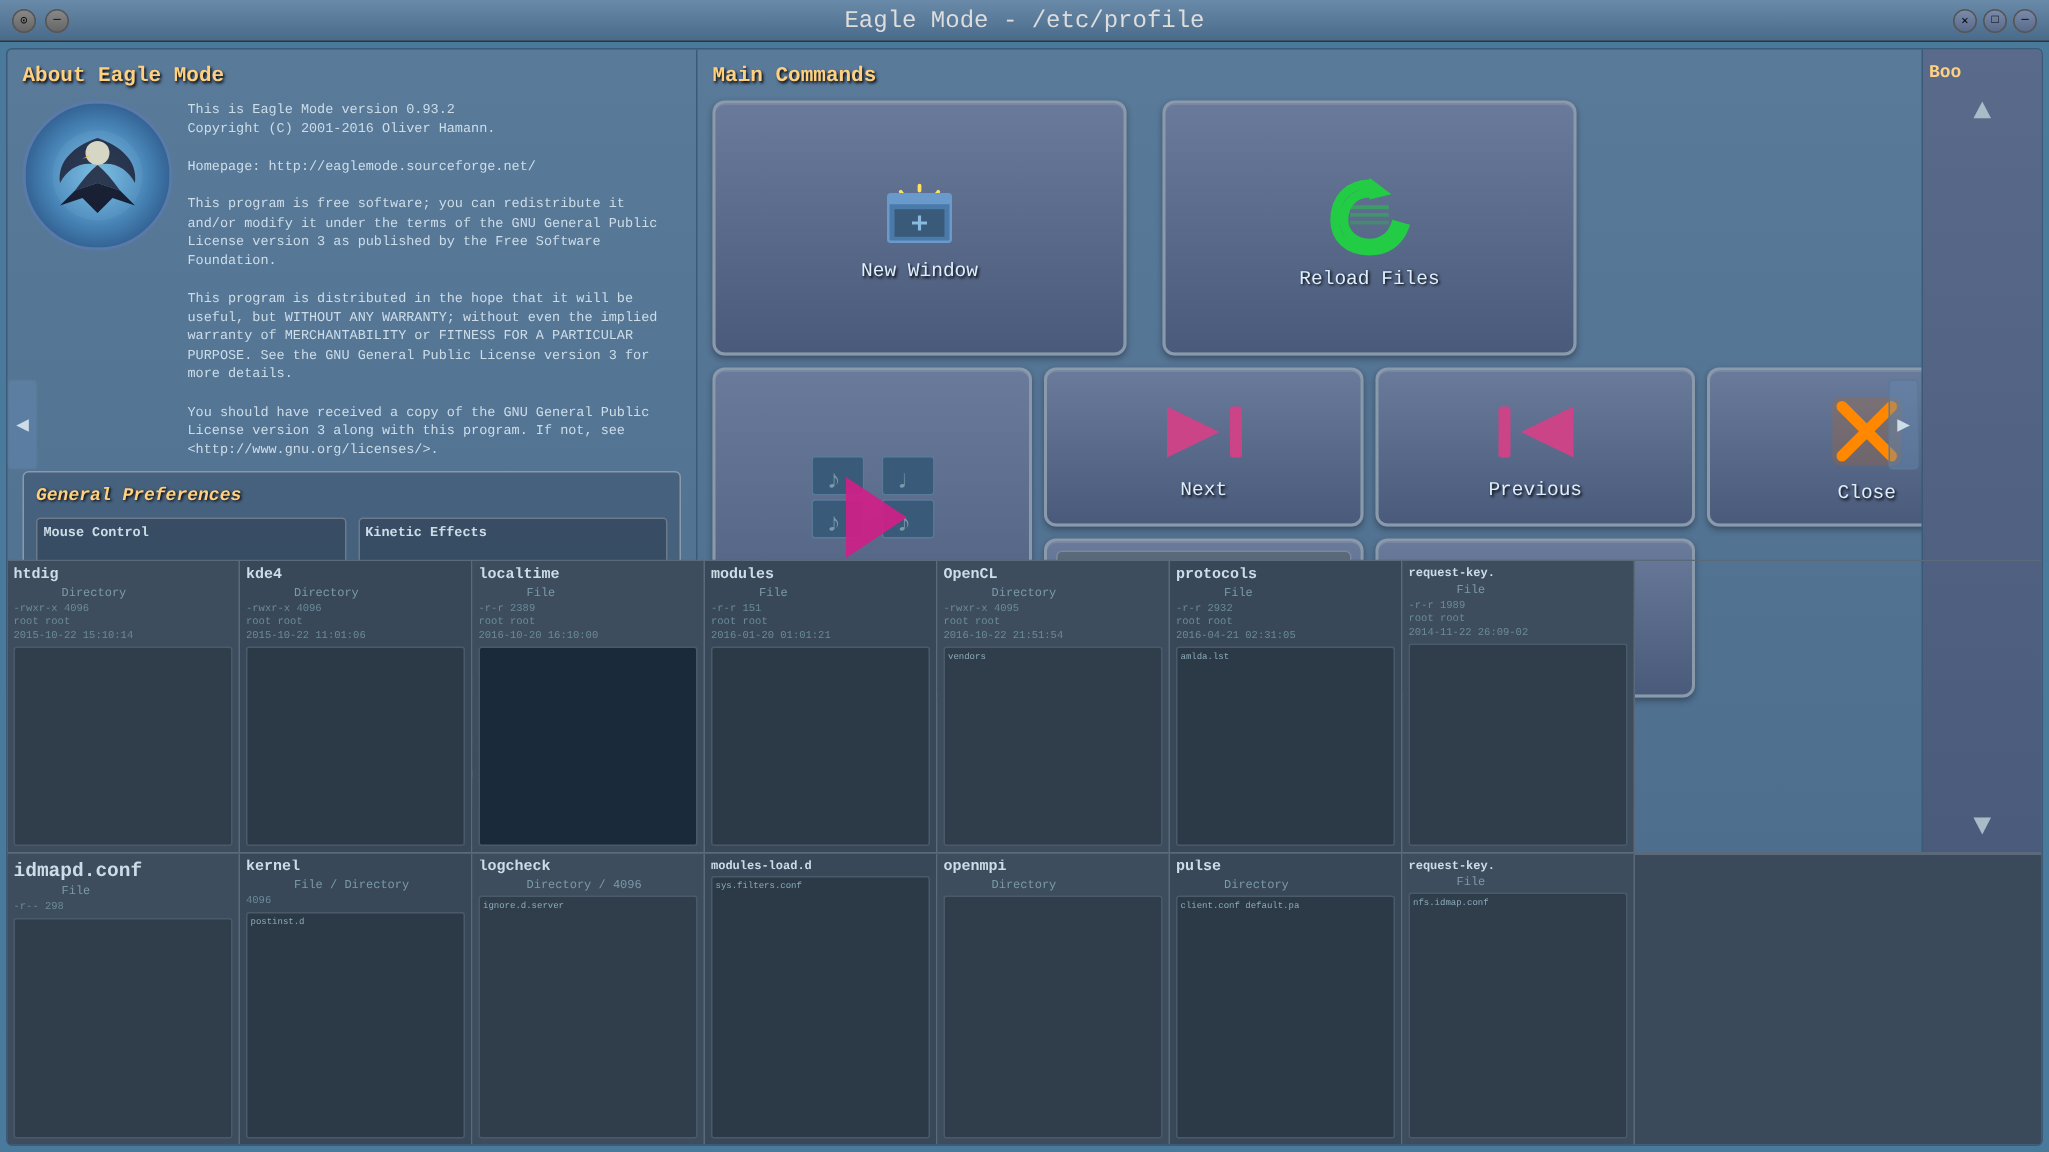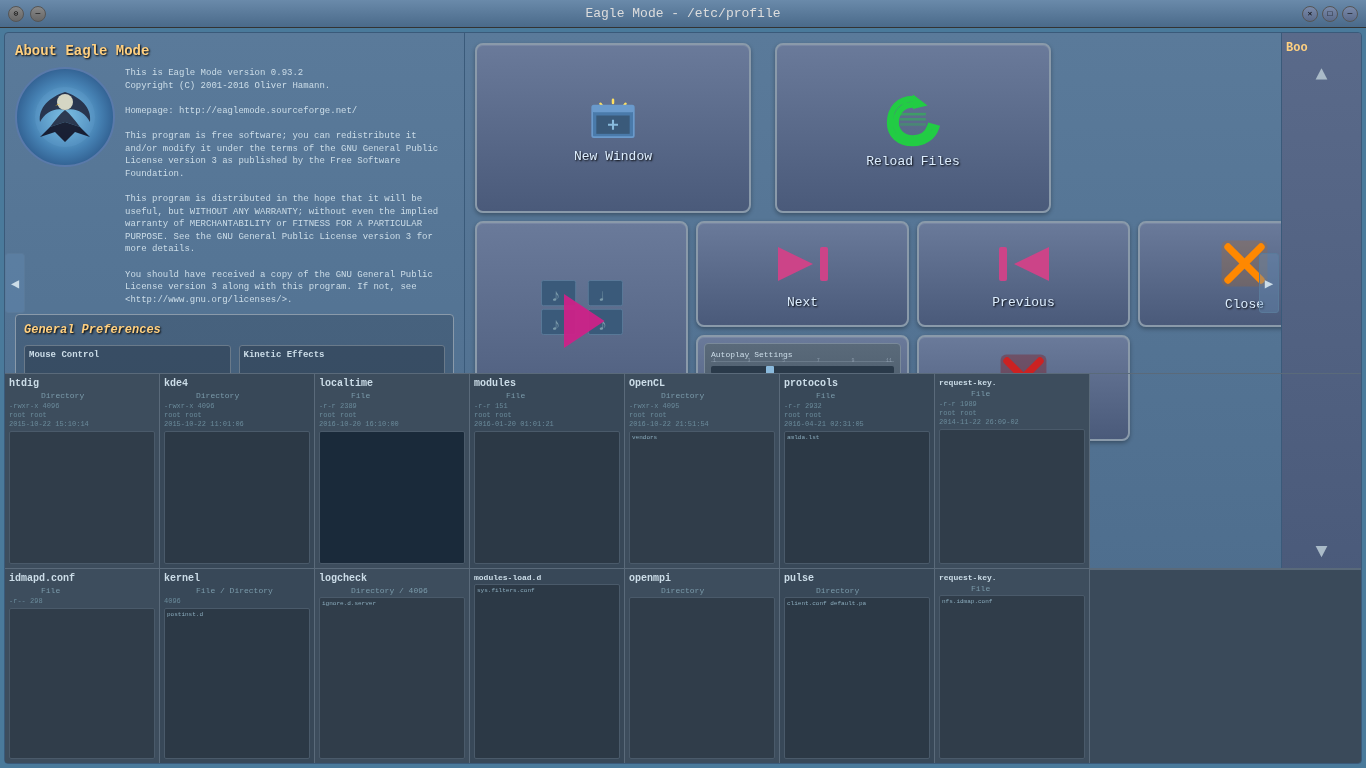--- a/index.html
+++ b/index.html
@@ -17,21 +17,21 @@
       background: linear-gradient(to bottom, #6a8aaa, #4a6a8a);
       height: 28px;
       display: flex;
       align-items: center;
       justify-content: center;
       position: relative;
       border-bottom: 1px solid #333;
     }
     .title-bar-title {
       color: #ddd;
-      font-size: 13px;
+      font-size: 16px;
     }
     .title-bar-left {
       position: absolute;
       left: 8px;
       display: flex;
       gap: 6px;
       align-items: center;
     }
     .title-bar-btn {
       width: 16px; height: 16px;
@@ -502,20 +502,21 @@
             <div style="margin-top:6px;height:30px;background:#2a3a4a;border:1px solid #4a5a6a;border-radius:2px;position:relative;">
               <div style="position:absolute;bottom:0;left:40%;width:4px;height:80%;background:#6a8aaa;border-radius:1px;"></div>
             </div>
           </div>
         </div>
         <button class="reset-btn">Reset To Defaults</button>
       </div>
     </div>
 
     <div class="commands-section">
+      <div class="section-title">Main Commands</div>
 
       <div style="display:grid;grid-template-columns:repeat(3,1fr);gap:24px;margin-bottom:8px;">
 
         <div class="cmd-btn" style="min-height:170px;">
           <svg class="icon-new-window" viewBox="0 0 70 60" xmlns="http://www.w3.org/2000/svg">
 
             <g transform="translate(35,30)">
               <line x1="0" y1="-22" x2="0" y2="-18" stroke="#ffe060" stroke-width="3" stroke-linecap="round"></line>
               <line x1="15" y1="-17" x2="12" y2="-13" stroke="#ffe060" stroke-width="3" stroke-linecap="round"></line>
               <line x1="22" y1="-3" x2="18" y2="-1" stroke="#ffe060" stroke-width="3" stroke-linecap="round"></line>
@@ -762,21 +763,21 @@
         <div class="file-type">File</div>
         <div class="file-meta">-r-r 1989<br>root root<br>2014-11-22 26:09-02</div>
         <div class="file-preview"></div>
       </div>
 
     </div>
 
     <div style="display:flex;height:195px;overflow:hidden;border-top:1px solid #5a6a7a;">
 
       <div class="file-item">
-        <div class="file-name" style="font-size:10px;">idmapd.conf</div>
+        <div class="file-name" style="font-size:13px;">idmapd.conf</div>
         <div class="file-type">File</div>
         <div class="file-meta">-r-- 298</div>
         <div class="file-preview"></div>
       </div>
 
       <div class="file-item">
         <div class="file-name">kernel</div>
         <div class="file-type">File / Directory</div>
         <div class="file-meta">4096</div>
         <div class="file-preview">

